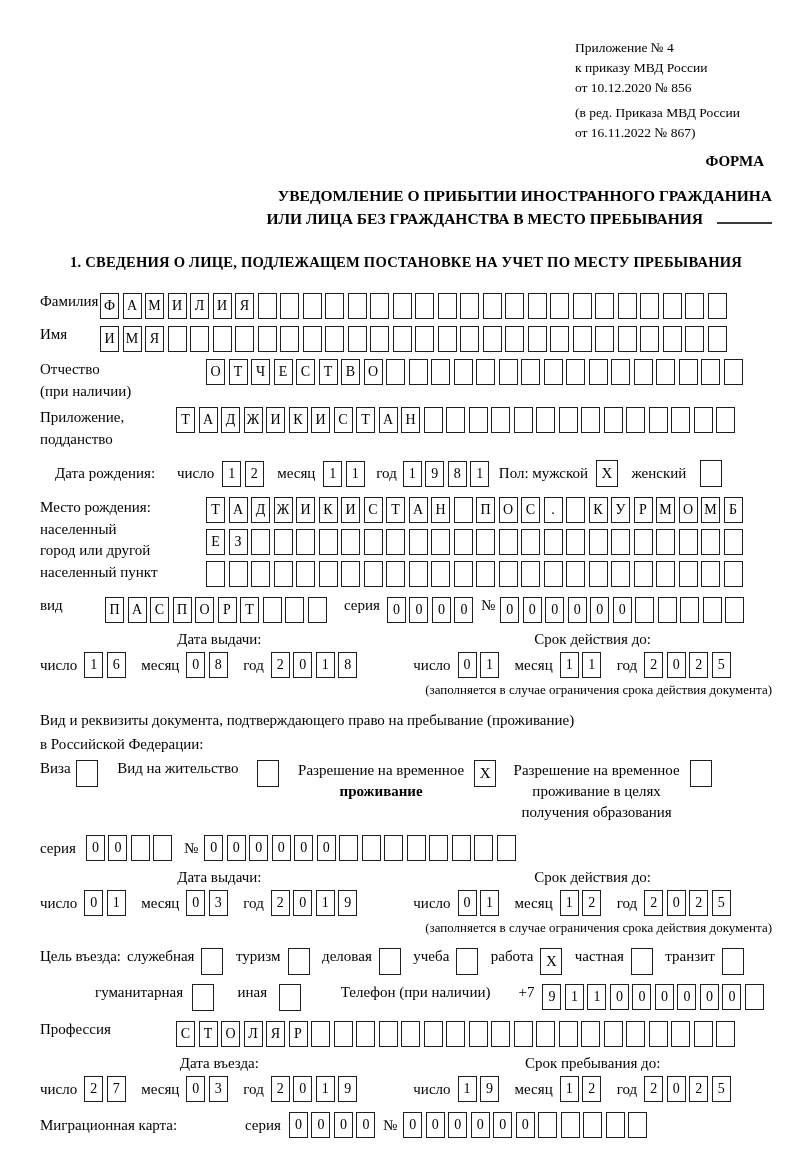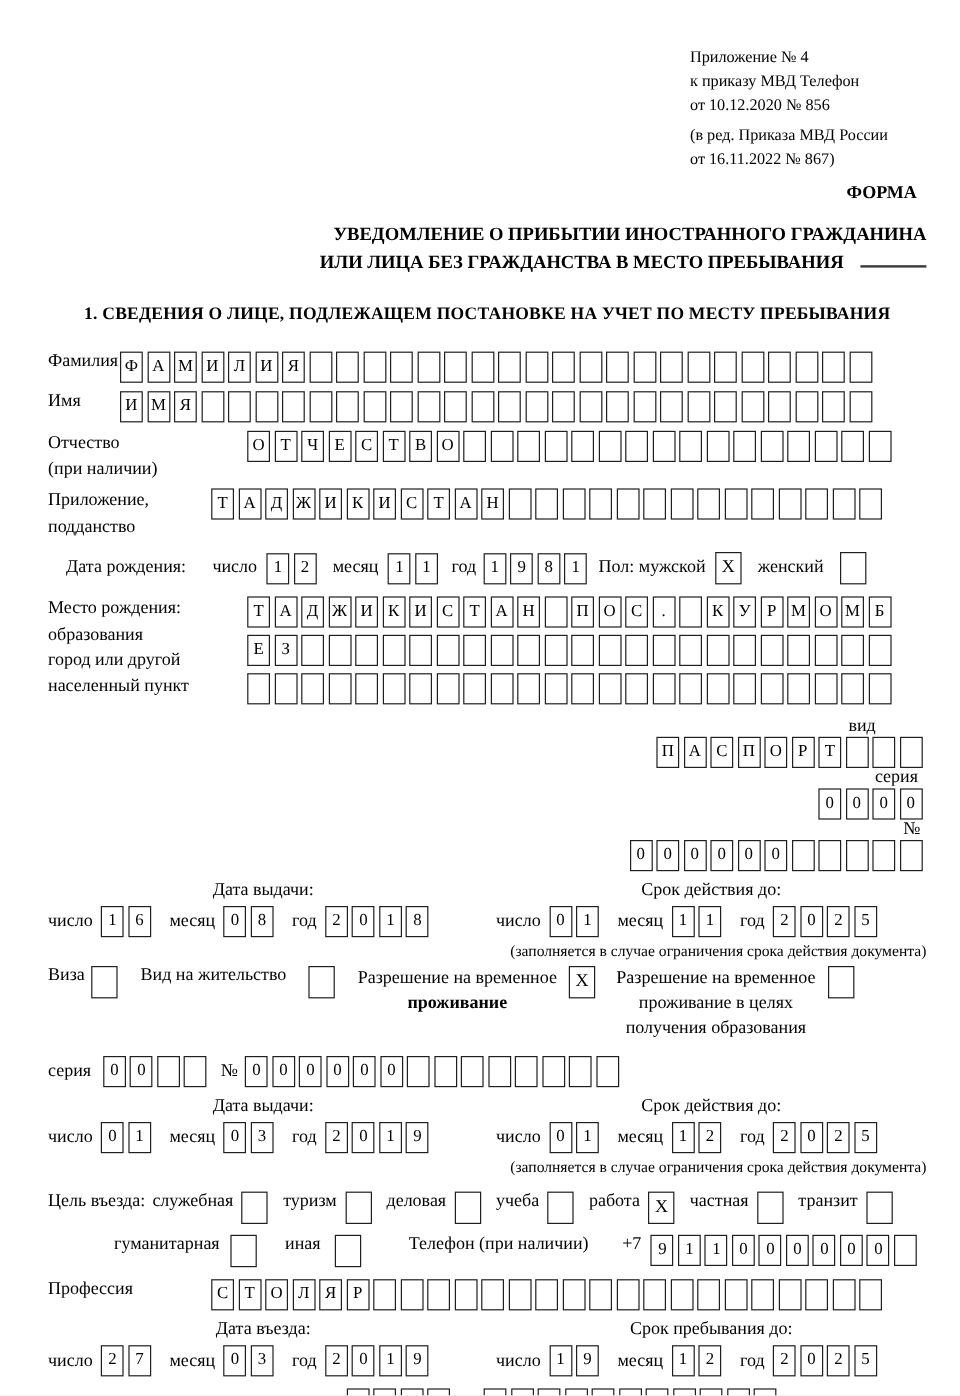--- a/index.html
+++ b/index.html
@@ -40,21 +40,21 @@
   .purpose2{display:flex;align-items:flex-start;margin-top:9px;margin-left:55px;}
   .sp{flex:0 0 auto;}
 </style>
 </head>
 <body>
 
 <div class="page">
 
   <div class="hdr">
     <div>Приложение № 4</div>
-    <div>к приказу МВД Телефон</div>
+    <div>к приказу МВД России</div>
     <div>от 10.12.2020 № 856</div>
     <div class="g">(в ред. Приказа МВД России</div>
     <div>от 16.11.2022 № 867)</div>
   </div>
   <div class="forma">ФОРМА</div>
 
   <div class="title">
     <div>УВЕДОМЛЕНИЕ О ПРИБЫТИИ ИНОСТРАННОГО ГРАЖДАНИНА</div>
     <div><span>ИЛИ ЛИЦА БЕЗ ГРАЖДАНСТВА В МЕСТО ПРЕБЫВАНИЯ</span><span class="blank-line"></span></div>
   </div>
@@ -221,21 +221,21 @@
       </span>
     <span class="sp" style="margin:0 14px 0 10px;">женский</span>
     <span class="cells chk">
         <span class="cell"></span>
       </span>
   </div>
 
   <div class="frow" style="margin-top:10px;">
     <div class="lbl l2" style="width:166px;">
       <div>Место рождения:</div>
-      <div>образования</div>
+      <div>населенный</div>
       <div>город или другой</div>
       <div>населенный пункт</div>
     </div>
     <div class="mrows">
       <div class="cells">
           <span class="cell">Т</span>
           <span class="cell">А</span>
           <span class="cell">Д</span>
           <span class="cell">Ж</span>
           <span class="cell">И</span>
@@ -308,21 +308,21 @@
           <span class="cell"></span>
           <span class="cell"></span>
           <span class="cell"></span>
           <span class="cell"></span>
           <span class="cell"></span>
         </div>
     </div>
   </div>
 
 
-  <div class="frow" style="margin-top:4px;align-items:flex-end;flex-direction:column;">
+  <div class="frow" style="margin-top:4px;align-items:flex-start;">
     <div class="lbl" style="width:65px;">вид</div>
     <span class="cells">
         <span class="cell">П</span>
         <span class="cell">А</span>
         <span class="cell">С</span>
         <span class="cell">П</span>
         <span class="cell">О</span>
         <span class="cell">Р</span>
         <span class="cell">Т</span>
         <span class="cell"></span>
@@ -393,20 +393,24 @@
             <span class="cell">2</span>
             <span class="cell">0</span>
             <span class="cell">2</span>
             <span class="cell">5</span>
           </span>
       </div>
       <div class="note">(заполняется в случае ограничения срока действия документа)</div>
     </div>
   </div>
 
+  <div class="intro">
+    <div>Вид и реквизиты документа, подтверждающего право на пребывание (проживание)</div>
+    <div>в Российской Федерации:</div>
+  </div>
 
   <div class="permits">
     <span class="sp">Виза</span>
     <span class="cells chk" style="margin-left:5px;">
         <span class="cell"></span>
       </span>
     <span class="sp" style="margin-left:16px;">Вид на жительство</span>
     <span class="cells chk" style="margin-left:18px;">
         <span class="cell"></span>
       </span>

